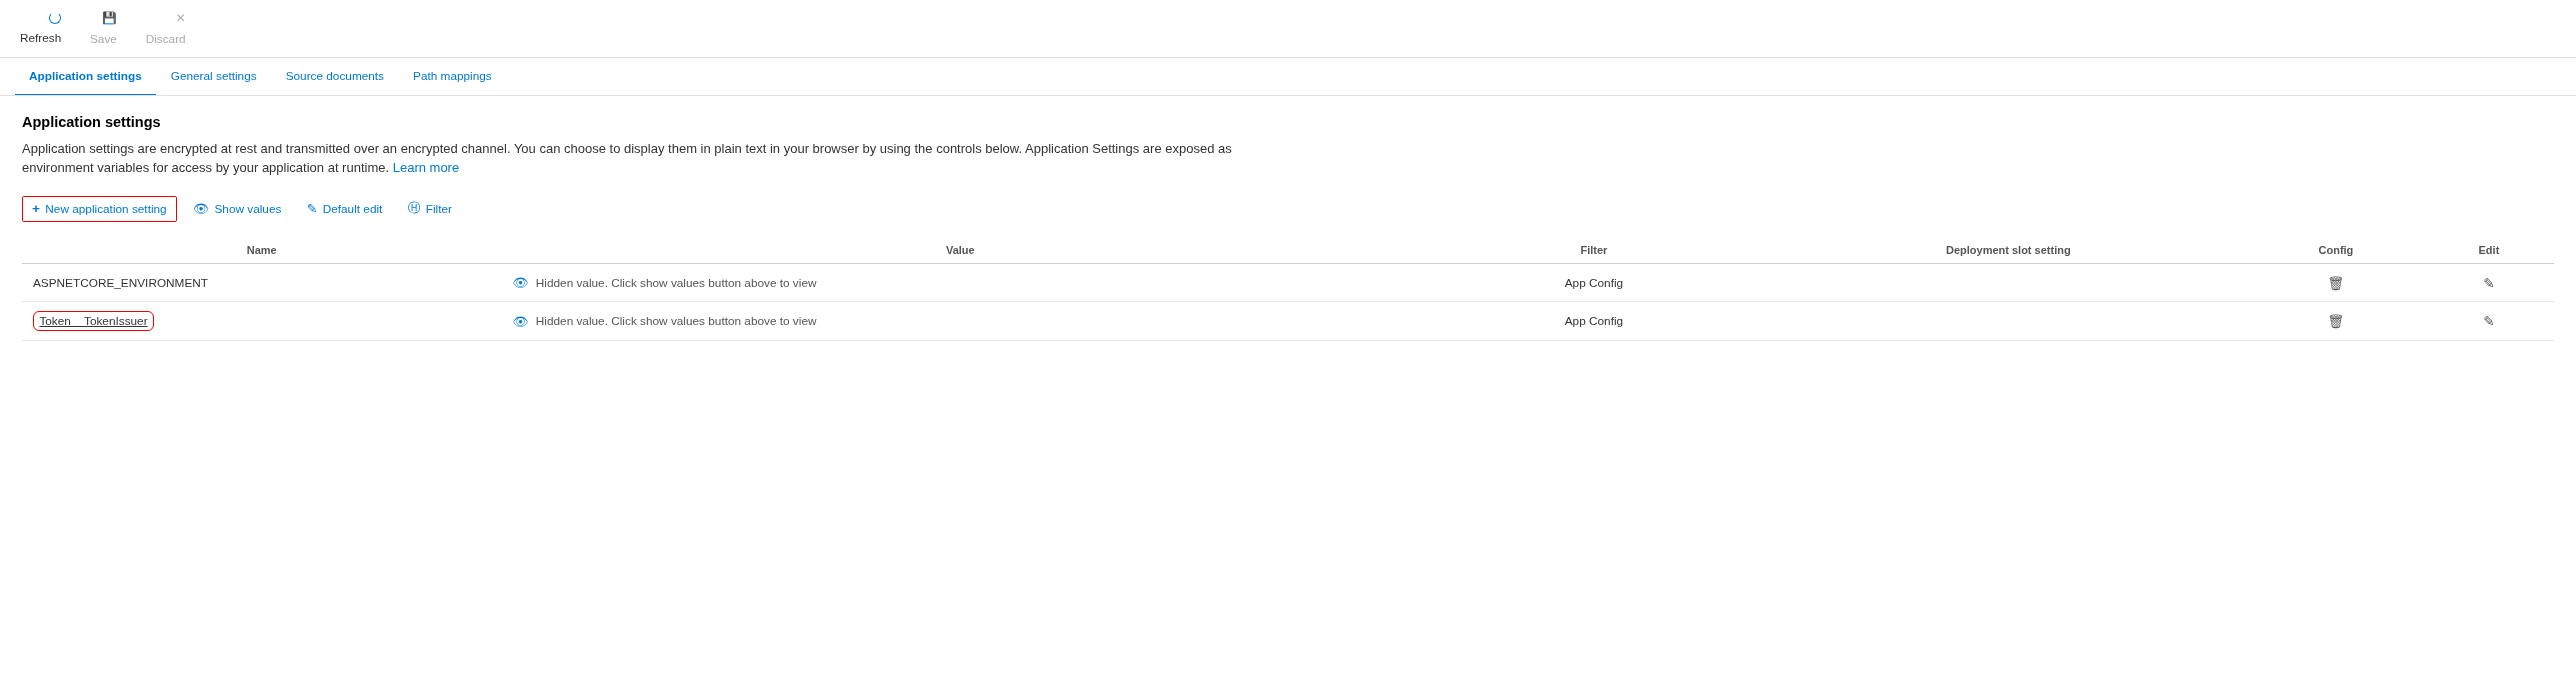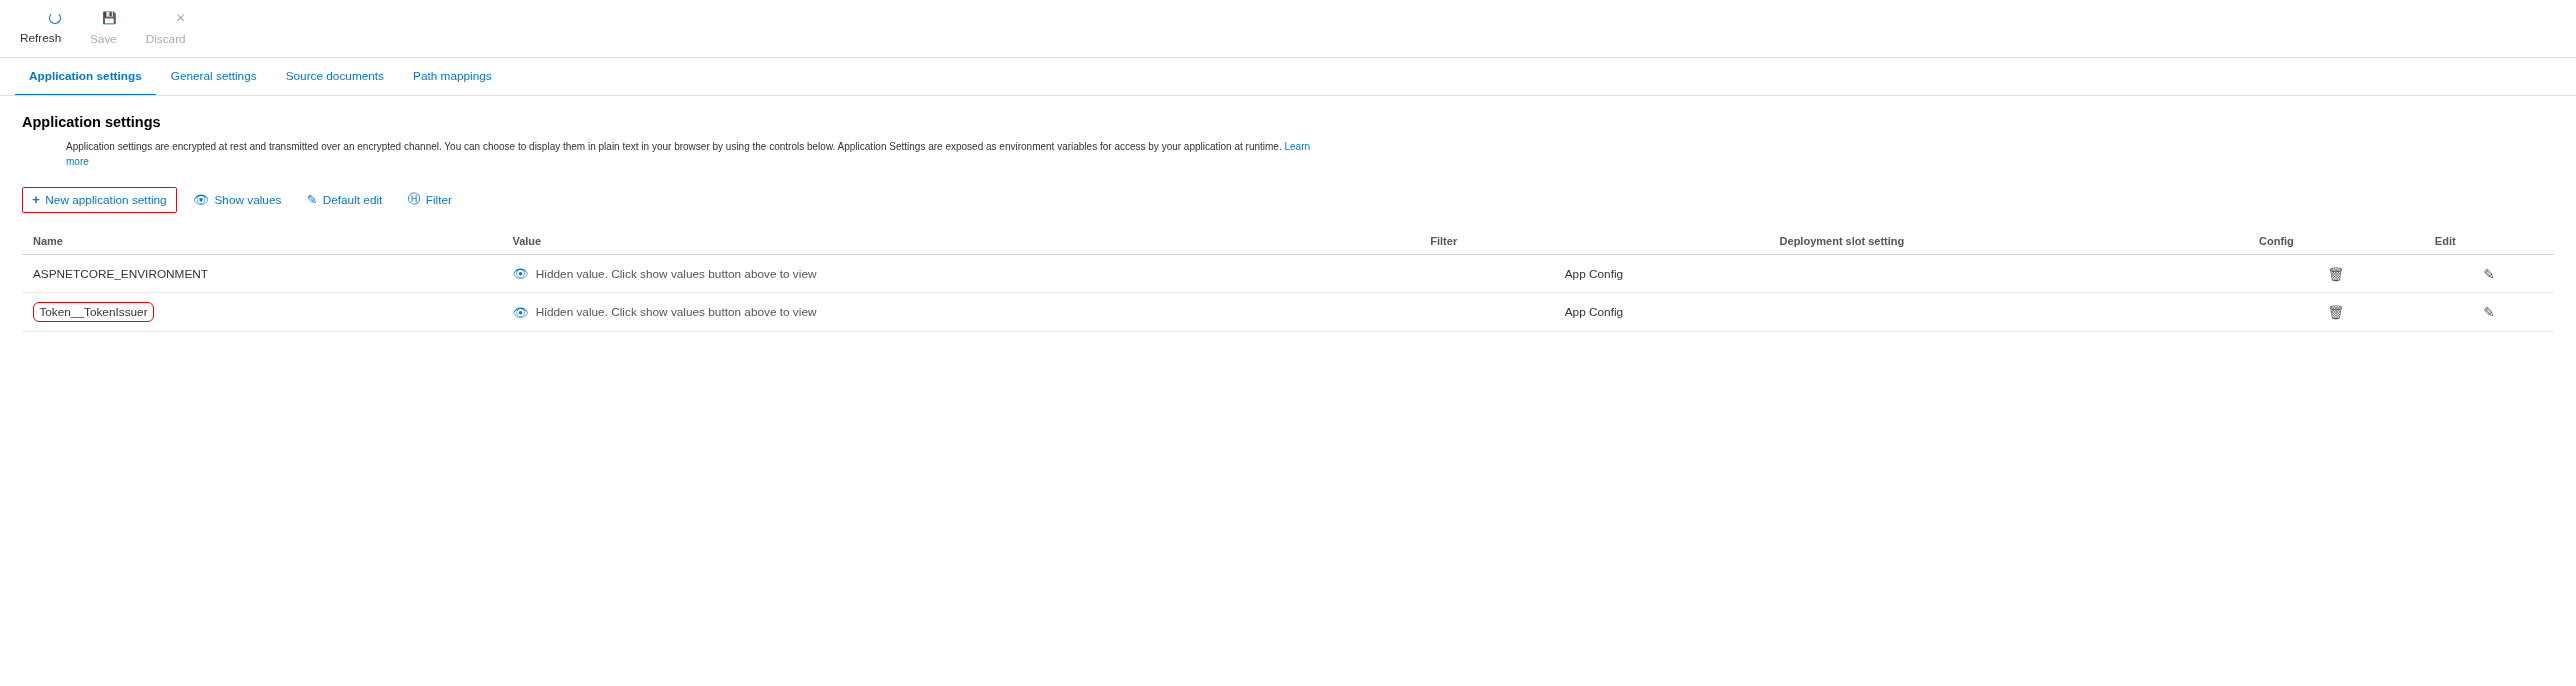--- a/index.html
+++ b/index.html
@@ -55,26 +55,25 @@
     }
 
     .section-title {
       font-size: 14.5px;
       font-weight: 700;
       margin-bottom: 9px;
       color: #000;
     }
 
     .description {
-      font-size: 10px;
+      font-size: 13px;
       color: #333;
       margin-bottom: 18px;
       max-width: 1269px;
       line-height: 1.5;
-      margin-left: 44px;
     }
 
     .description a {
       color: #0078d4;
       text-decoration: none;
     }
 
     
     .action-bar {
       display: flex;
@@ -112,21 +111,21 @@
       padding: 4.5px 9px;
     }
 
     
     .data-table {
       width: 100%;
       border-collapse: collapse;
     }
 
     .data-table th {
-      text-align: left;
+      text-align: center;
       font-size: 11px;
       font-weight: 600;
       color: #555;
       padding: 7.3px 11px;
       border-bottom: 0.9px solid #d0d0d0;
     }
 
     .data-table td {
       padding: 9px 11px;
       border-bottom: 0.9px solid #e8e8e8;
@@ -158,20 +157,21 @@
       color: #555;
       font-size: 14.5px;
       padding: 1.8px 5.4px;
     }
 
     .name-highlighted {
       display: inline-block;
       border: 1.8px solid #e00;
       border-radius: 6px;
       padding: 1.8px 5.4px;
+      text-decoration: underline;
     }
   </style>
 </head>
 <body>
 
 <div class="toolbar">
   <button class="toolbar-btn">
     <span style="display:inline-block;width:12.7px;height:12.7px;border:1.8px solid #0078d4;border-top-color:transparent;border-radius:50%;"></span>
     <span>Refresh</span>
   </button>

